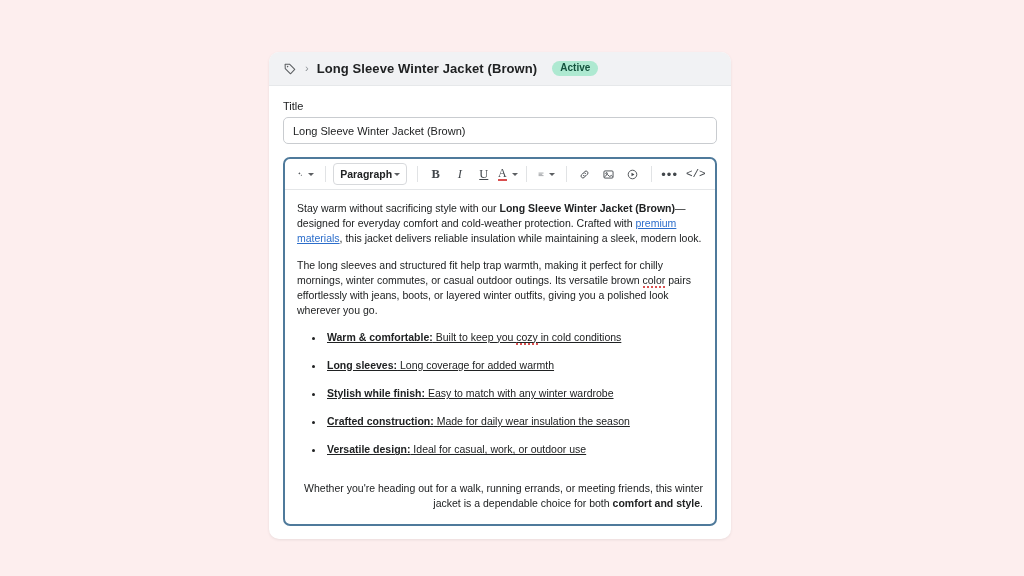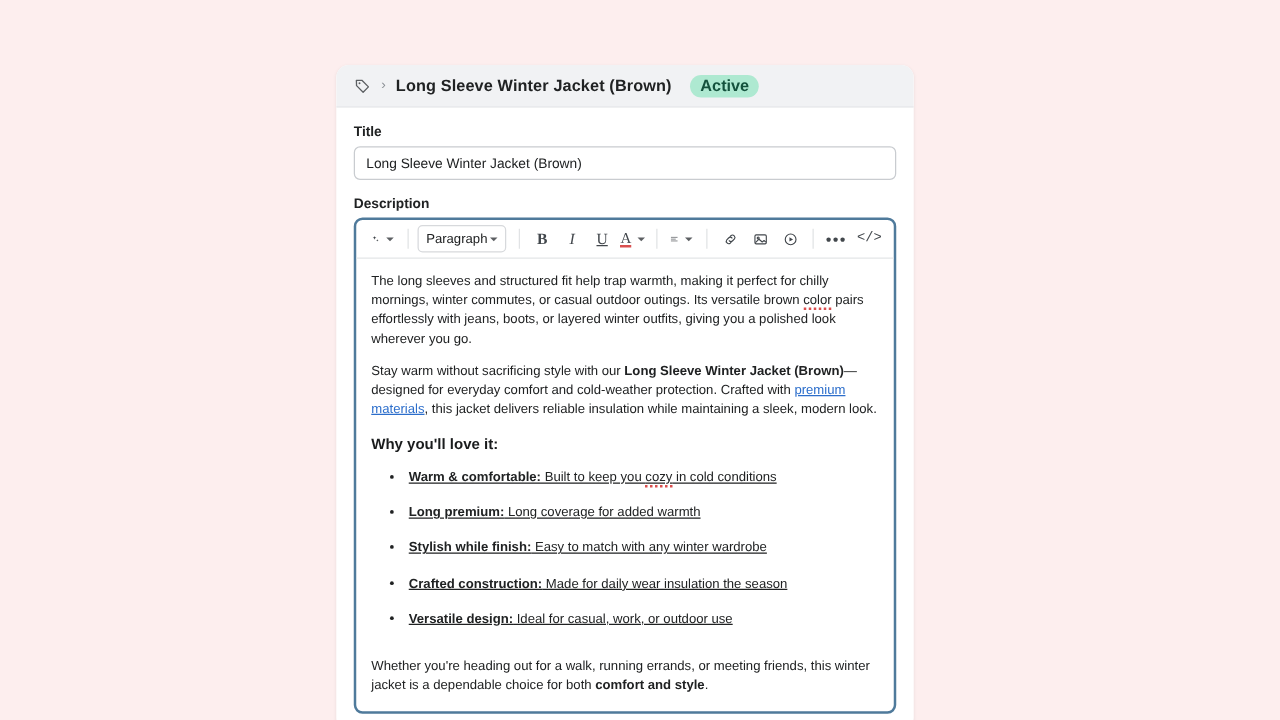--- a/index.html
+++ b/index.html
@@ -60,36 +60,35 @@
     font-size: 13px;
     font-weight: bold;
     color: #202223;
     letter-spacing: 0.1px;
     white-space: nowrap;
   }
   .status-badge {
     margin-left: 8px;
     background: #aee9d1;
     color: #14523d;
-    font-size: 13px;
+    font-size: 10px;
     font-weight: bold;
     border-radius: 9px;
     padding: 2px 8px 3px;
     line-height: 1;
   }
 
   
   .card-body {
     padding: 14px 14px 13px 14px;
   }
   .field-label {
     font-size: 11px;
     color: #202223;
     margin-bottom: 5px;
-    font-weight: bold;
   }
   .text-input {
     width: 100%;
     height: 27px;
     border: 1px solid #c9ccd0;
     border-radius: 5px;
     background: #fff;
     font-size: 11px;
     color: #202223;
     padding: 0 9px;
@@ -146,37 +145,38 @@
     justify-content: space-between;
     height: 22px;
     width: 82px;
     padding: 0 6px;
     border: 1px solid #d7d9dc;
     border-radius: 4px;
     font-size: 10.5px;
     color: #202223;
     background: #fff;
     margin-right: 3px;
+    font-weight: bold;
   }
   .icon-b { font-weight: bold; font-family: "Liberation Serif", serif; font-size: 12.5px; }
   .icon-i { font-style: italic; font-family: "Liberation Serif", serif; font-size: 12.5px; }
   .icon-u { text-decoration: underline; font-family: "Liberation Serif", serif; font-size: 12.5px; }
   .icon-a { font-family: "Liberation Serif", serif; font-size: 12px; border-bottom: 2px solid #d94f4f; line-height: 11px; }
   .dots { font-size: 13px; letter-spacing: 1px; color: #42474c; }
   .code-icon { font-family: "Liberation Mono", monospace; font-size: 11px; color: #42474c; }
 
   
   .editor-content {
     padding: 11px 12px 13px 12px;
     font-size: 10.5px;
     line-height: 1.45;
     color: #202223;
   }
   .editor-content p { margin: 0 0 11px 0; }
-  .editor-content p:last-child { margin-bottom: 0; }
+  .editor-content p:last-child { margin-bottom: 0; text-align: right; }
   .editor-content b { font-weight: bold; }
   .link {
     color: #2c6ecb;
     text-decoration: underline;
   }
   .spell {
     border-bottom: 2px dotted #d94f4f;
   }
   .section-head {
     font-size: 12px;
@@ -215,21 +215,20 @@
       <span class="status-badge">Active</span>
     </div>
 
     <div class="card-body">
 
       <div class="field-label">Title</div>
       <input class="text-input" type="text" value="Long Sleeve Winter Jacket (Brown)" style="">
 
       <div class="spacer-16"></div>
 
-      <div class="field-label">Description</div>
 
       <div class="editor">
 
         <div class="toolbar">
 
           <div class="tb-btn">
             <svg width="13" height="13" viewBox="0 0 20 20" fill="#42474c">
               <path d="M7.4 2.2 L8.5 5.3 L11.6 6.4 L8.5 7.5 L7.4 10.6 L6.3 7.5 L3.2 6.4 L6.3 5.3 Z"></path>
               <path d="M13.6 9.6 L14.3 11.6 L16.3 12.3 L14.3 13 L13.6 15 L12.9 13 L10.9 12.3 L12.9 11.6 Z"></path>
             </svg>
@@ -291,35 +290,34 @@
           <div class="tb-btn dots">•••</div>
 
           <div style="flex:1"></div>
 
           <div class="tb-btn code-icon">&lt;/&gt;</div>
         </div>
 
         <div class="editor-content">
 
           <p>
+            <span>Stay warm without sacrificing style with our </span><b>Long Sleeve Winter Jacket (Brown)</b><span>—designed for everyday comfort and cold-weather protection. Crafted with </span><a class="link" href="#">premium materials</a><span>, this jacket delivers reliable insulation while maintaining a sleek, modern look.</span>
+          </p>
+
+          <p>
             <span>The long sleeves and structured fit help trap warmth, making it perfect for chilly mornings, winter commutes, or casual outdoor outings. Its versatile brown </span><span class="spell">color</span><span> pairs effortlessly with jeans, boots, or layered winter outfits, giving you a polished look wherever you go.</span>
           </p>
 
-          <p>
-            <span>Stay warm without sacrificing style with our </span><b>Long Sleeve Winter Jacket (Brown)</b><span>—designed for everyday comfort and cold-weather protection. Crafted with </span><a class="link" href="#">premium materials</a><span>, this jacket delivers reliable insulation while maintaining a sleek, modern look.</span>
-          </p>
-
-          <p class="section-head">Why you'll love it:</p>
 
           <ul class="features">
             <li>
               <b>Warm &amp; comfortable:</b><span> Built to keep you </span><span class="spell">cozy</span><span> in cold conditions</span>
             </li>
             <li>
-              <b>Long premium:</b><span> Long coverage for added warmth</span>
+              <b>Long sleeves:</b><span> Long coverage for added warmth</span>
             </li>
             <li>
               <b>Stylish while finish:</b><span> Easy to match with any winter wardrobe</span>
             </li>
             <li>
               <b>Crafted construction:</b><span> Made for daily wear insulation the season</span>
             </li>
             <li>
               <b>Versatile design:</b><span> Ideal for casual, work, or outdoor use</span>
             </li>

